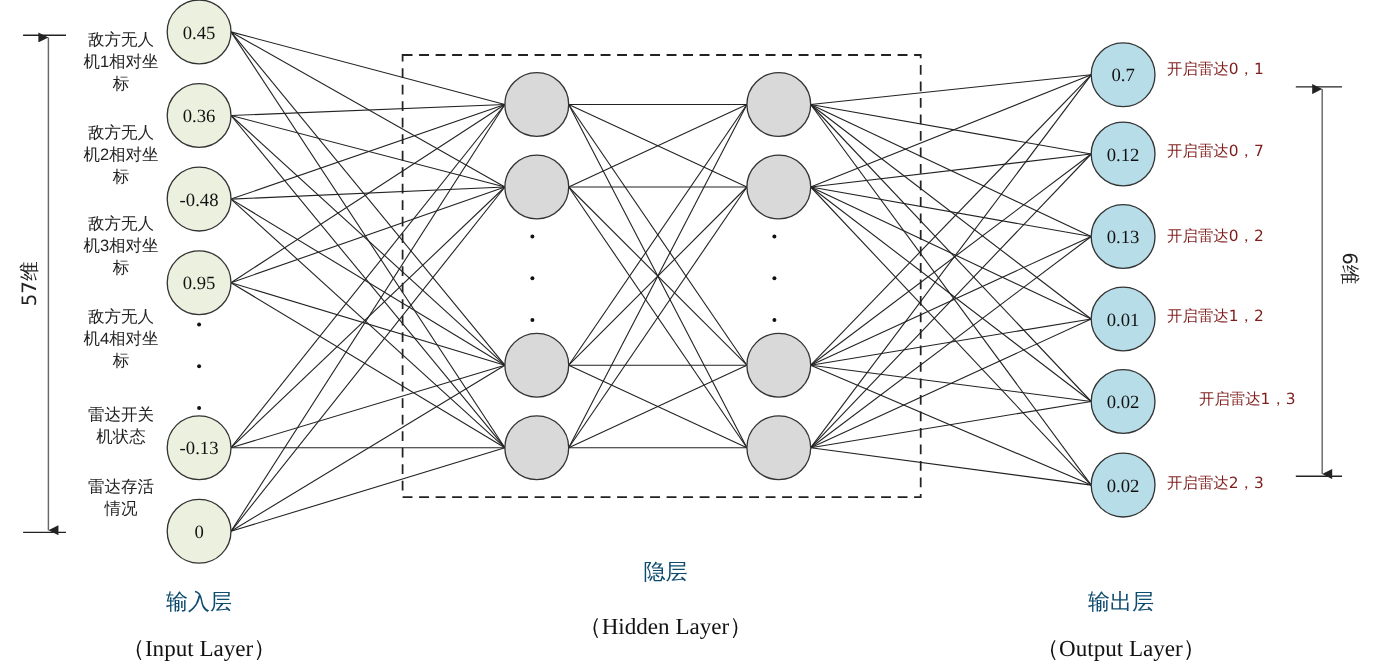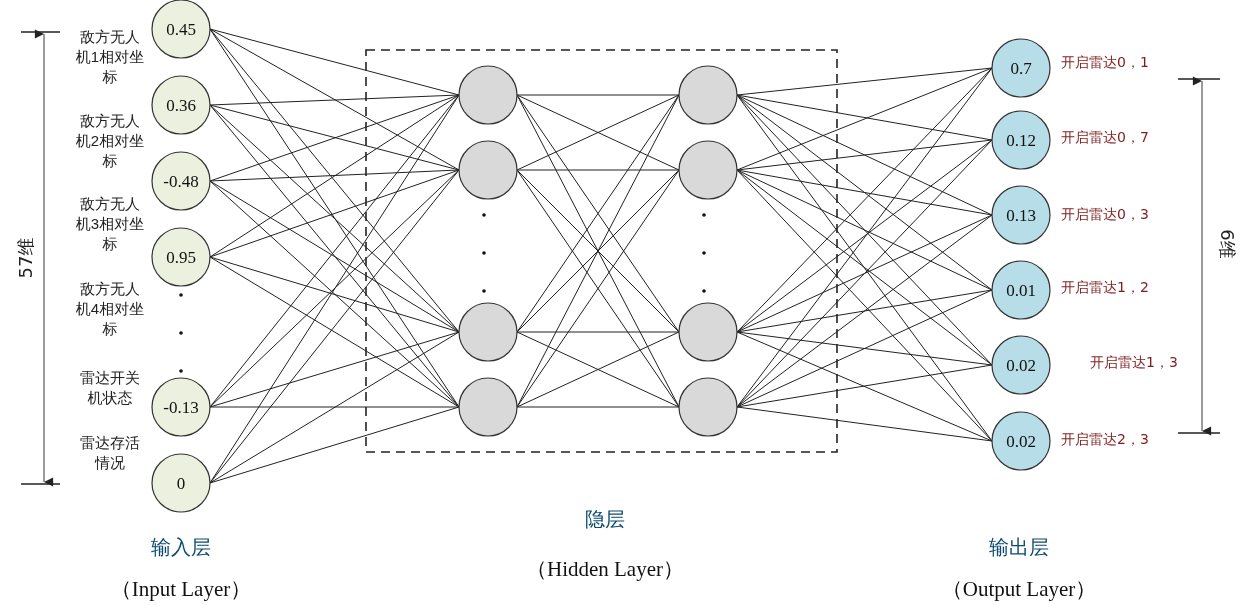--- a/index.html
+++ b/index.html
@@ -206,21 +206,21 @@
 
 <div class="input-label" style="left:65px; top:27px;">敌方无人<br>机1相对坐<br>标</div>
 <div class="input-label" style="left:65px; top:111px;">敌方无人<br>机2相对坐<br>标</div>
 <div class="input-label" style="left:65px; top:194px;">敌方无人<br>机3相对坐<br>标</div>
 <div class="input-label" style="left:65px; top:279px;">敌方无人<br>机4相对坐<br>标</div>
 <div class="input-label" style="left:72px; top:368px; width:76px;">雷达开关<br>机状态</div>
 <div class="input-label" style="left:72px; top:433px; width:76px;">雷达存活<br>情况</div>
 
 <div class="output-label" style="left:1061px; top:54px;">开启雷达0，1</div>
 <div class="output-label" style="left:1061px; top:129px;">开启雷达0，7</div>
-<div class="output-label" style="left:1061px; top:206px;">开启雷达0，3</div>
+<div class="output-label" style="left:1061px; top:206px;">开启雷达0，2</div>
 <div class="output-label" style="left:1061px; top:279px;">开启雷达1，2</div>
 <div class="output-label" style="left:1061px; top:354px;margin-left:29px;">开启雷达1，3</div>
 <div class="output-label" style="left:1061px; top:431px;">开启雷达2，3</div>
 
 <div class="layer-title" style="left:51px; top:532px;">输入层</div>
 <div class="layer-sub" style="left:51px; top:564px;">（Input Layer）</div>
 <div class="layer-title" style="left:475px; top:504px;">隐层</div>
 <div class="layer-sub" style="left:475px; top:544px;">（Hidden Layer）</div>
 <div class="layer-title" style="left:889px; top:532px;">输出层</div>
 <div class="layer-sub" style="left:889px; top:564px;">（Output Layer）</div>

